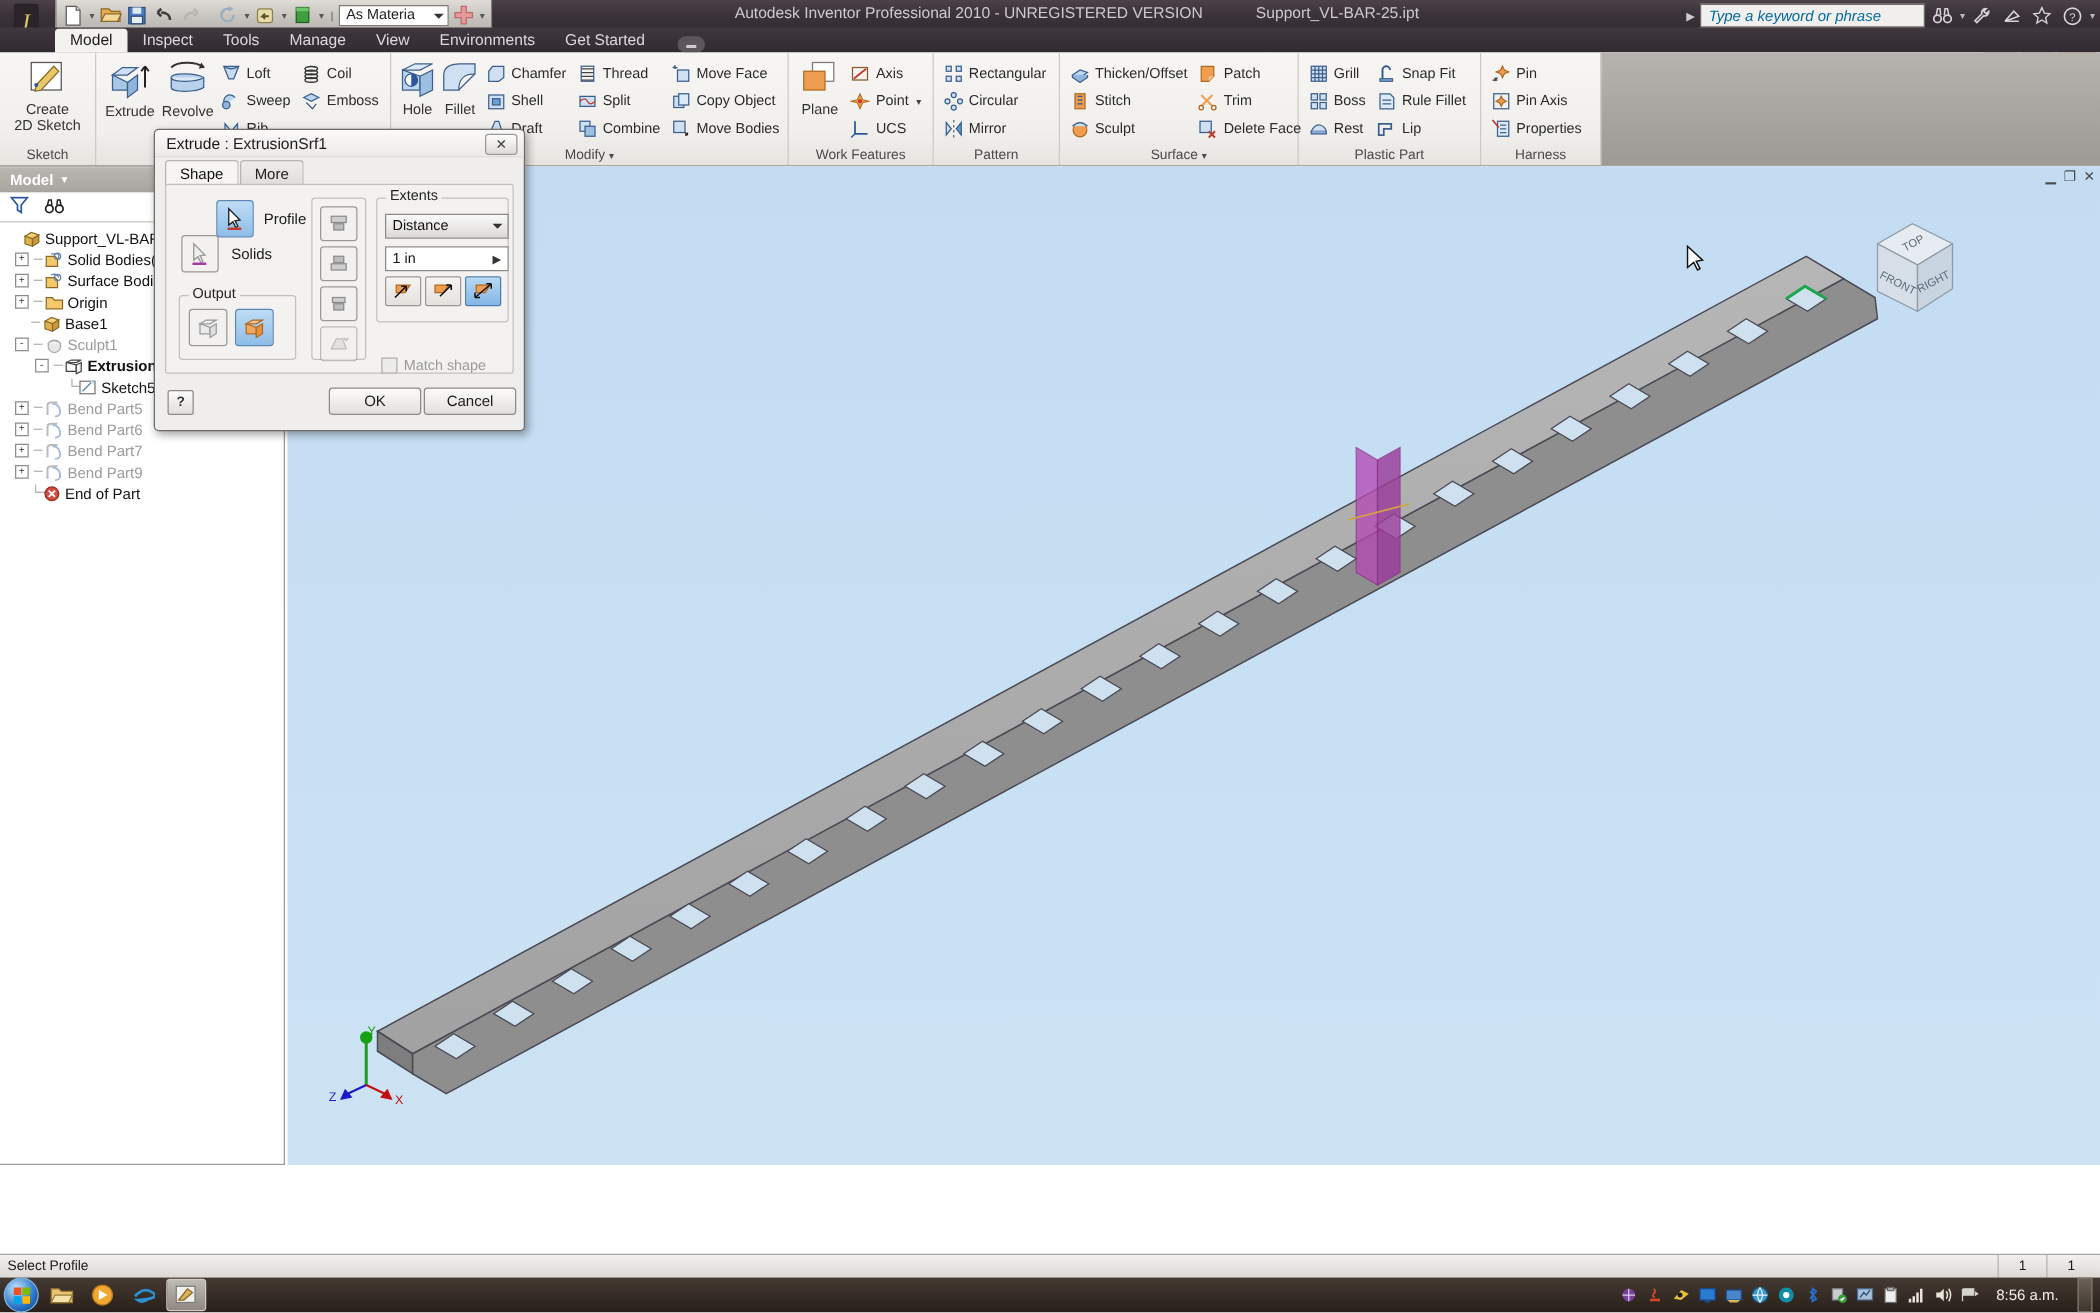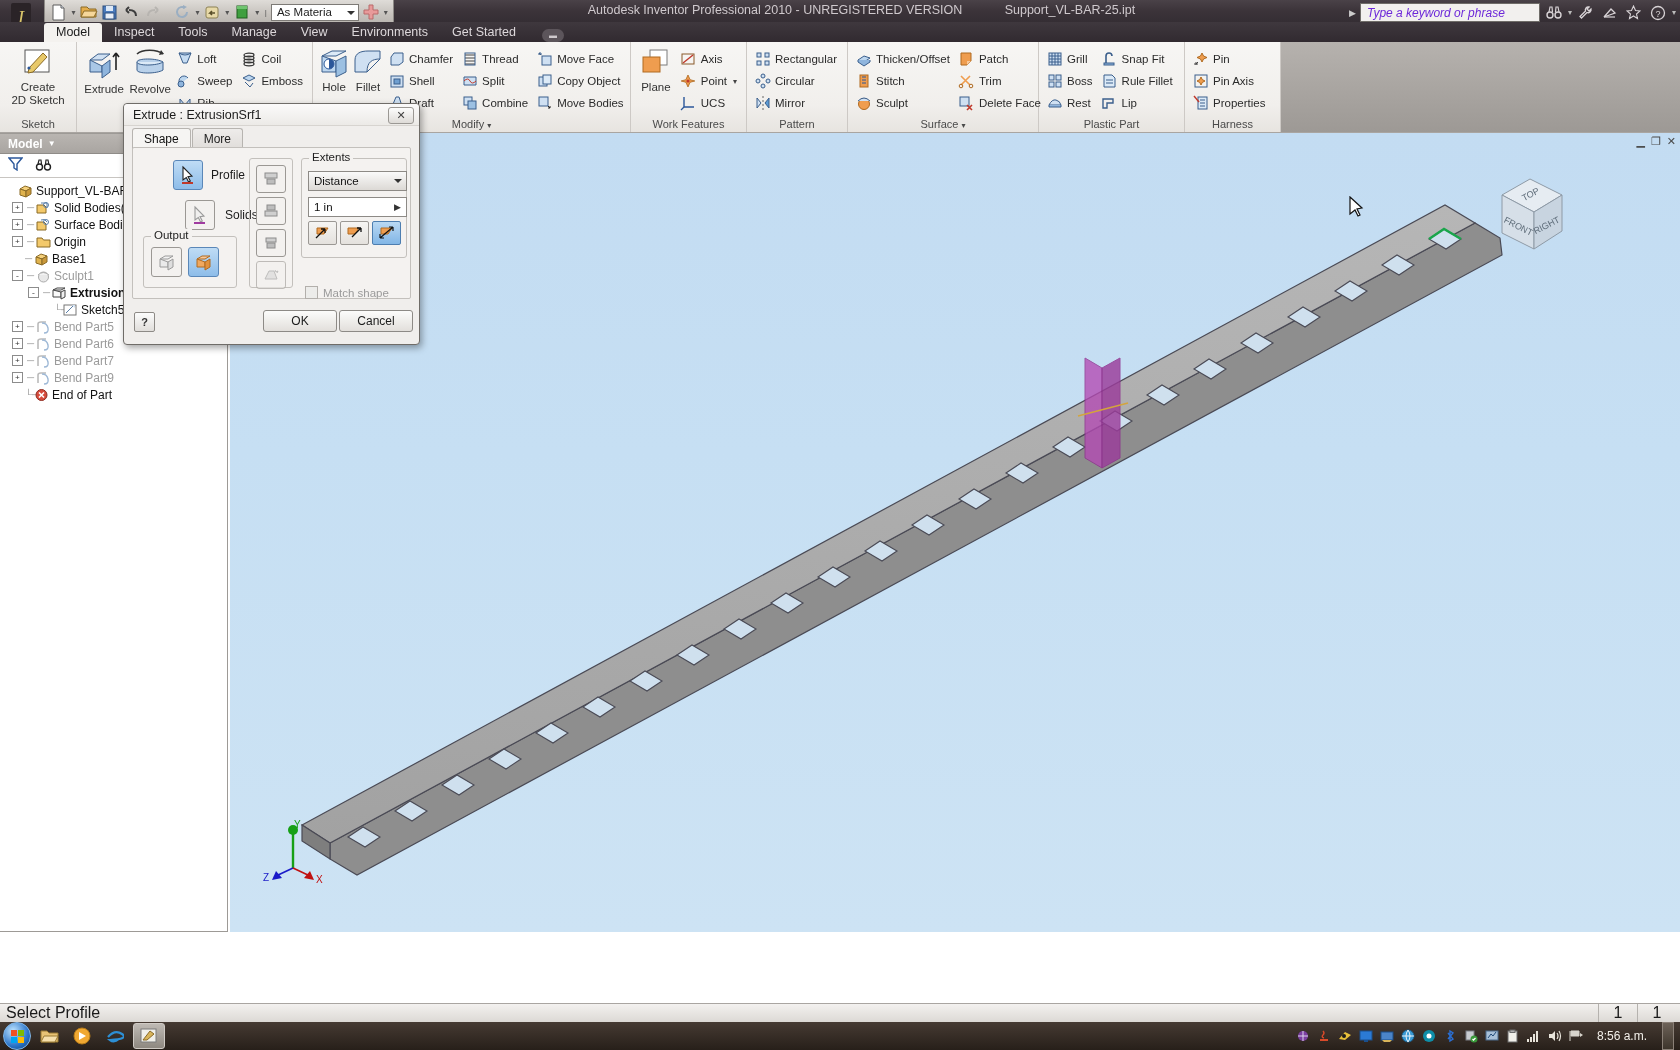--- a/index.html
+++ b/index.html
@@ -41,21 +41,21 @@
     display:flex;align-items:center;font-size:11.5px;color:#222;padding-left:5px;box-sizing:border-box;
     position:relative;
   }
   .matarrow{position:absolute;right:3px;top:6px;border-left:4px solid transparent;border-right:4px solid transparent;border-top:4px solid #333;}
 
   
   .searchzone{position:absolute;right:4px;top:2px;height:21px;display:flex;align-items:center;gap:4px;}
   .searchbox{
     width:180px;height:19px;background:#f2f0ee;border:1px solid #6f6c68;
     display:flex;align-items:center;padding-left:6px;box-sizing:border-box;
-    font-style:italic;color:#6d28d9;font-size:12px;text-align:center;
+    font-style:italic;color:#0369a1;font-size:12px;text-align:center;
   }
   .tbicon{width:20px;height:19px;display:flex;align-items:center;justify-content:center;color:#d6d1d4;font-size:14px;}
 
   
   .ribbon-tabs{
     position:absolute;left:0;top:22px;width:1680px;height:20px;
     background:linear-gradient(180deg,#3f383e,#312a30);
     display:flex;align-items:flex-end;padding-left:44px;box-sizing:border-box;
   }
   .rtab{
@@ -191,21 +191,21 @@
     position:absolute;top:6px;width:72px;height:20px;border:1px solid #8d8a86;border-radius:3px;
     background:linear-gradient(180deg,#fcfcfb,#e2dfdb);font-size:12px;color:#1c1c1c;
     display:flex;align-items:center;justify-content:center;
   }
 
   
   .statusbar{
     position:absolute;left:0;right:0;bottom:28px;height:18px;
     background:linear-gradient(180deg,#f3f1ef,#dcd9d5);
     border-top:1px solid #a9a5a1;
-    display:flex;align-items:center;font-size:16px;color:#1a1a1a;padding-left:6px;
+    display:flex;align-items:center;font-size:11px;color:#1a1a1a;padding-left:6px;
   }
   .st-right{position:absolute;right:4px;top:0;height:18px;display:flex;align-items:center;}
   .st-cell{width:38px;text-align:center;border-left:1px solid #b5b2ae;height:18px;line-height:18px;}
 
   
   .taskbar{
     position:absolute;left:0;right:0;bottom:0;height:28px;
     background:linear-gradient(180deg,rgba(60,48,40,.95),rgba(32,24,18,.97));
     display:flex;align-items:center;
   }
@@ -1145,21 +1145,21 @@
       <div style="position:absolute;left:12px;top:12px;display:flex;align-items:center;gap:8px;padding-left:28px;">
         <div class="selb tn selbtn on">
           <svg width="17" height="20" viewBox="0 0 17 20">
               <path d="M3 2l9 9-4 .6 2.3 4.4-1.7.9-2.3-4.4L3 15z" fill="#fff" stroke="#222" stroke-width="1.1"></path>
               <rect x="2" y="17" width="11" height="2" fill="#c0392b"></rect>
             </svg>
         </div>
         <span class="rowlbl">Profile</span>
       </div>
 
-      <div style="position:absolute;left:12px;top:52px;display:flex;align-items:center;gap:10px;margin-left:40px;">
+      <div style="position:absolute;left:12px;top:40px;display:flex;align-items:center;gap:10px;">
         <div class="selbtn">
           <svg width="17" height="20" viewBox="0 0 17 20">
               <path d="M3 2l9 9-4 .6 2.3 4.4-1.7.9-2.3-4.4L3 15z" fill="#f0efee" stroke="#9a9a9a" stroke-width="1.1"></path>
               <rect x="2" y="17" width="11" height="2" fill="#a03ba0"></rect>
             </svg>
         </div>
         <span class="rowlbl">Solids</span>
       </div>
 
       <div class="grpbox" style="left:10px;top:88px;width:92px;height:50px;">

